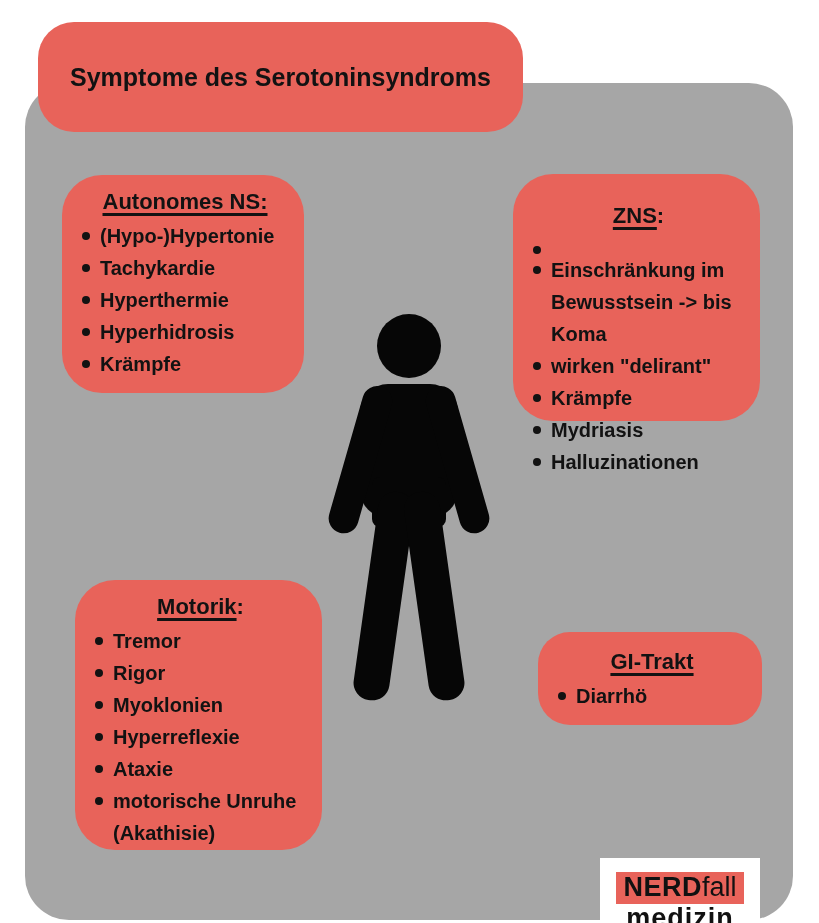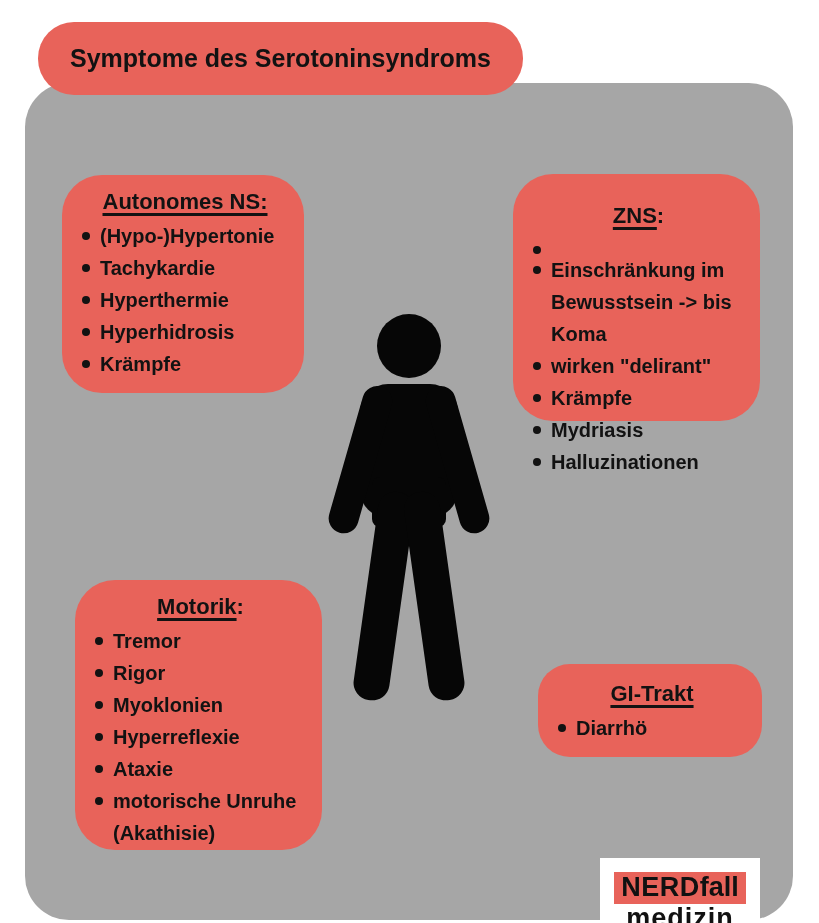--- a/index.html
+++ b/index.html
@@ -17,34 +17,34 @@
     overflow:hidden;
     position:relative;
   }
   .page{position:relative;width:819px;height:923px;background:var(--white);overflow:hidden;}
 
   .panel{
     position:absolute;left:25px;top:83px;width:768px;height:837px;
     background:var(--gray);border-radius:44px;
   }
   .title-banner{
-    position:absolute;left:38px;top:22px;width:485px;height:73px;
+    position:absolute;left:38px;top:22px;width:485px;height:110px;
     background:var(--accent);border-radius:36px;
     display:flex;align-items:center;justify-content:center;
     font-size:25px;font-weight:bold;color:var(--ink);
   }
 
   .sbox{
     position:absolute;background:var(--accent);border-radius:40px;
     color:var(--ink);padding:13px 10px 8px 14px;
   }
   .box-autonomes{left:62px;top:175px;width:242px;height:218px;}
   .box-zns{left:513px;top:174px;width:247px;height:247px;padding-top:28px;}
   .box-motorik{left:75px;top:580px;width:247px;height:270px;}
-  .box-gi{left:538px;top:664px;width:224px;height:93px;border-radius:32px;padding-top:16px;}
+  .box-gi{left:538px;top:632px;width:224px;height:93px;border-radius:32px;padding-top:16px;}
 
   .sbox-head{text-align:center;font-size:22px;font-weight:bold;margin-bottom:3px;line-height:28px;}
   .u{text-decoration:underline;text-decoration-thickness:2.5px;text-underline-offset:4px;}
 
   .sbox-list{list-style:none;margin:4px 0 0 0;padding:0;}
   .sbox-list li{
     display:flex;align-items:flex-start;gap:10px;
     font-size:20px;font-weight:bold;line-height:32px;
   }
   .dot{
@@ -63,21 +63,21 @@
     background:var(--white);
     display:flex;flex-direction:column;align-items:center;
     padding-top:14px;overflow:hidden;
   }
   .logo-top{
     background:var(--accent);
     padding:1px 7px 3px 7px;
     font-size:27px;line-height:28px;color:#111;white-space:nowrap;
   }
   .logo-nerd{font-weight:bold;letter-spacing:0.5px;}
-  .logo-fall{font-weight:bold;}
+  .logo-fall{font-weight:normal;}
   .logo-bottom{
     font-weight:bold;font-size:27px;line-height:26px;color:#111;
     letter-spacing:1px;margin-top:1px;
   }
 </style>
 </head>
 <body>
 
 <div class="page">
 

